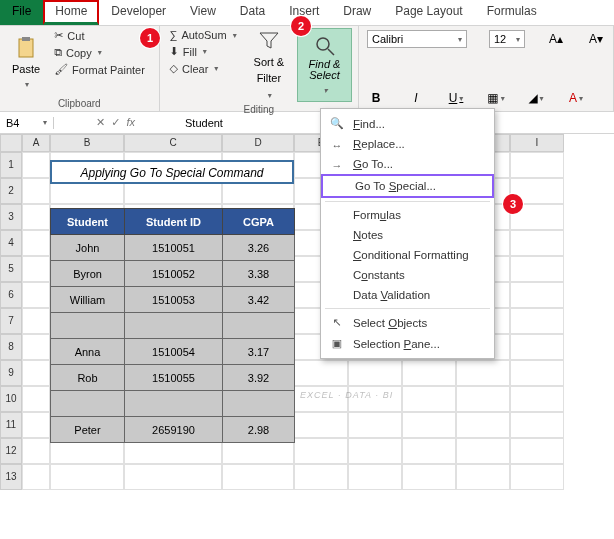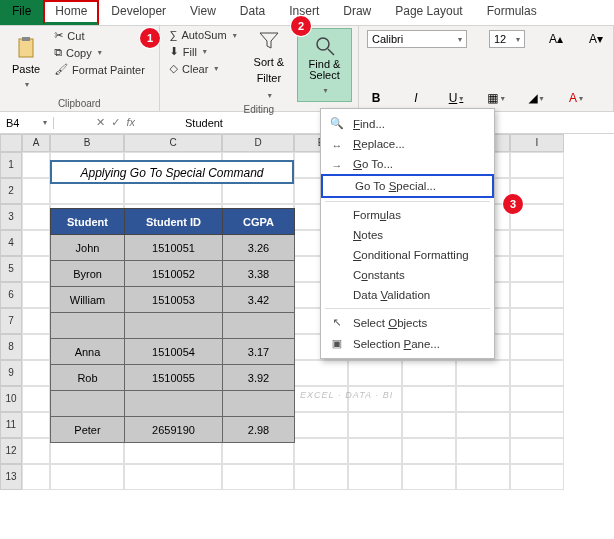--- a/index.html
+++ b/index.html
@@ -13,21 +13,21 @@
 
   
   .ribbon { display: flex; height: 86px; background: #f3f2f1; border-bottom: 1px solid #d4d4d4; }
   .group { display: flex; flex-direction: column; justify-content: space-between; border-right: 1px solid #d4d4d4; padding: 2px 6px; }
   .group-body { display: flex; gap: 4px; flex: 1; }
   .group-label { text-align: center; font-size: 10px; color: #555; padding-top: 2px; }
 
   .btn-lg { display: flex; flex-direction: column; align-items: center; justify-content: center; gap: 2px; padding: 2px 6px; cursor: pointer; font-size: 11px; }
   .btn-col { display: flex; flex-direction: column; gap: 2px; font-size: 11px; }
   .btn-sm { display: flex; align-items: center; gap: 4px; padding: 1px 4px; cursor: pointer; color: #333; }
-  .btn-lg.highlight { background: #b5e1cb; border: 1px solid #7dbb9a; }
+  .btn-lg.highlight { background: #b5e1cb; border: 1px solid #7dbb9a; font-style: italic; }
 
   .icon { display: inline-flex; align-items: center; justify-content: center; }
   .chev::after { content: "▾"; font-size: 8px; color: #666; margin-left: 2px; }
 
   
   .font-group { flex-direction: column; gap: 4px; padding: 4px 8px; }
   .font-row { display: flex; gap: 22px; align-items: center; }
   .font-select { width: 100px; height: 18px; border: 1px solid #aaa; font-size: 11px; padding: 0 4px; background: #fff; display: flex; align-items: center; justify-content: space-between; }
   .size-select { width: 36px; height: 18px; border: 1px solid #aaa; font-size: 11px; padding: 0 4px; background: #fff; display: flex; align-items: center; justify-content: space-between; }
   .fmt-btn { width: 18px; height: 18px; display: flex; align-items: center; justify-content: center; font-size: 12px; cursor: pointer; }
@@ -57,21 +57,21 @@
   .data-table { position: absolute; left: 50px; top: 74px; border-collapse: collapse; }
   .data-table th { background: #2f5597; color: #fff; font-weight: 700; font-size: 11px; text-align: center; border: 1px solid #444; height: 26px; }
   .data-table td { background: #c9c9c9; font-size: 11px; text-align: center; border: 1px solid #666; height: 26px; }
   .data-table .cb { width: 74px; } .data-table .cc { width: 98px; } .data-table .cd { width: 72px; }
 
   
   .menu { position: absolute; left: 320px; top: 108px; width: 175px; background: #fff; border: 1px solid #bbb; box-shadow: 2px 3px 6px rgba(0,0,0,.25); padding: 4px 0; }
   .menu-item { display: flex; align-items: center; gap: 8px; padding: 4px 8px; font-size: 11.5px; color: #333; cursor: pointer; }
   .menu-item .mi-icon { width: 16px; text-align: center; color: #555; font-size: 11px; }
   .menu-sep { height: 1px; background: #ddd; margin: 3px 4px; }
-  .menu-item.boxed { border: 2px solid #1d4ed8; align-items: flex-end; }
+  .menu-item.boxed { border: 2px solid #8b5cf6; align-items: flex-end; }
 
   .underline-accesskey { text-decoration: underline; }
 
   
   .callout { position: absolute; width: 20px; height: 20px; border-radius: 50%; background: #e81123; color: #fff; font-size: 11px; font-weight: 700; display: flex; align-items: center; justify-content: center; box-shadow: 0 0 0 1px #fff; }
   .callout-1 { left: 140px; top: 28px; }
   .callout-2 { left: 291px; top: 16px; }
   .callout-3 { left: 503px; top: 194px; }
 
   

